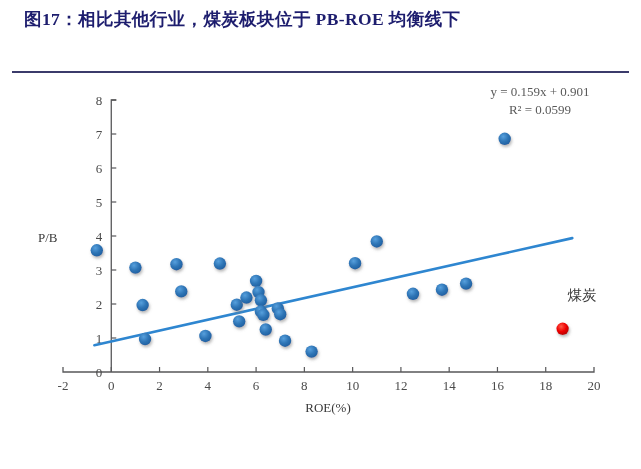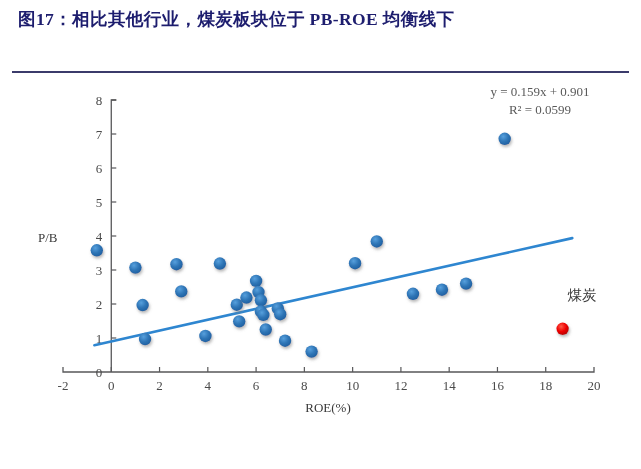--- a/index.html
+++ b/index.html
@@ -11,21 +11,21 @@
     width: 641px;
     height: 469px;
     font-family: "Liberation Serif", "DejaVu Serif", serif;
     position: relative;
     overflow: hidden;
   }
 
   
   #figure-title {
     position: absolute;
-    left: 18px;
+    left: 24px;
     top: 6px;
     width: 618px;
     font-family: "Liberation Serif", "DejaVu Serif", serif;
     font-weight: bold;
     font-size: 17.5px;
     line-height: 27px;
     color: #1d1d6e;
     letter-spacing: 0.4px;
   }
 

